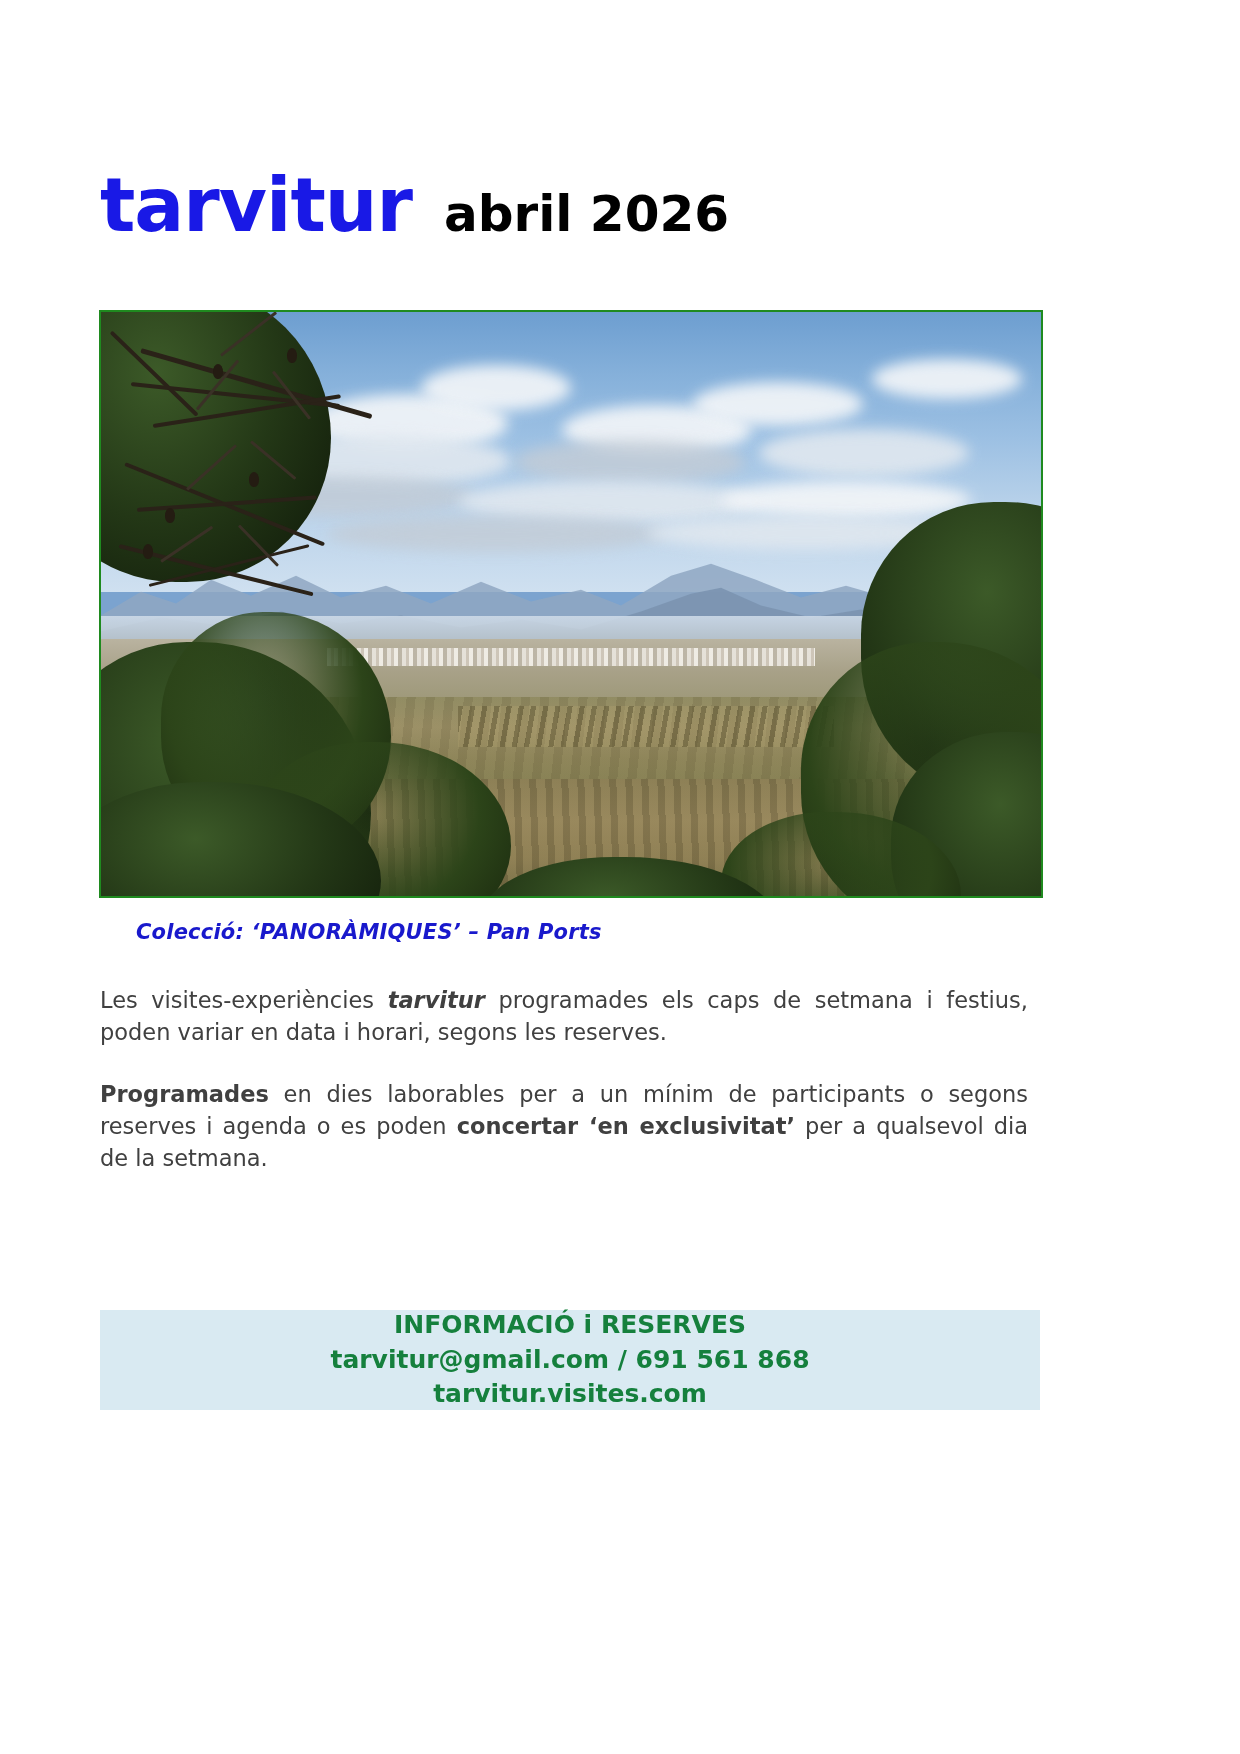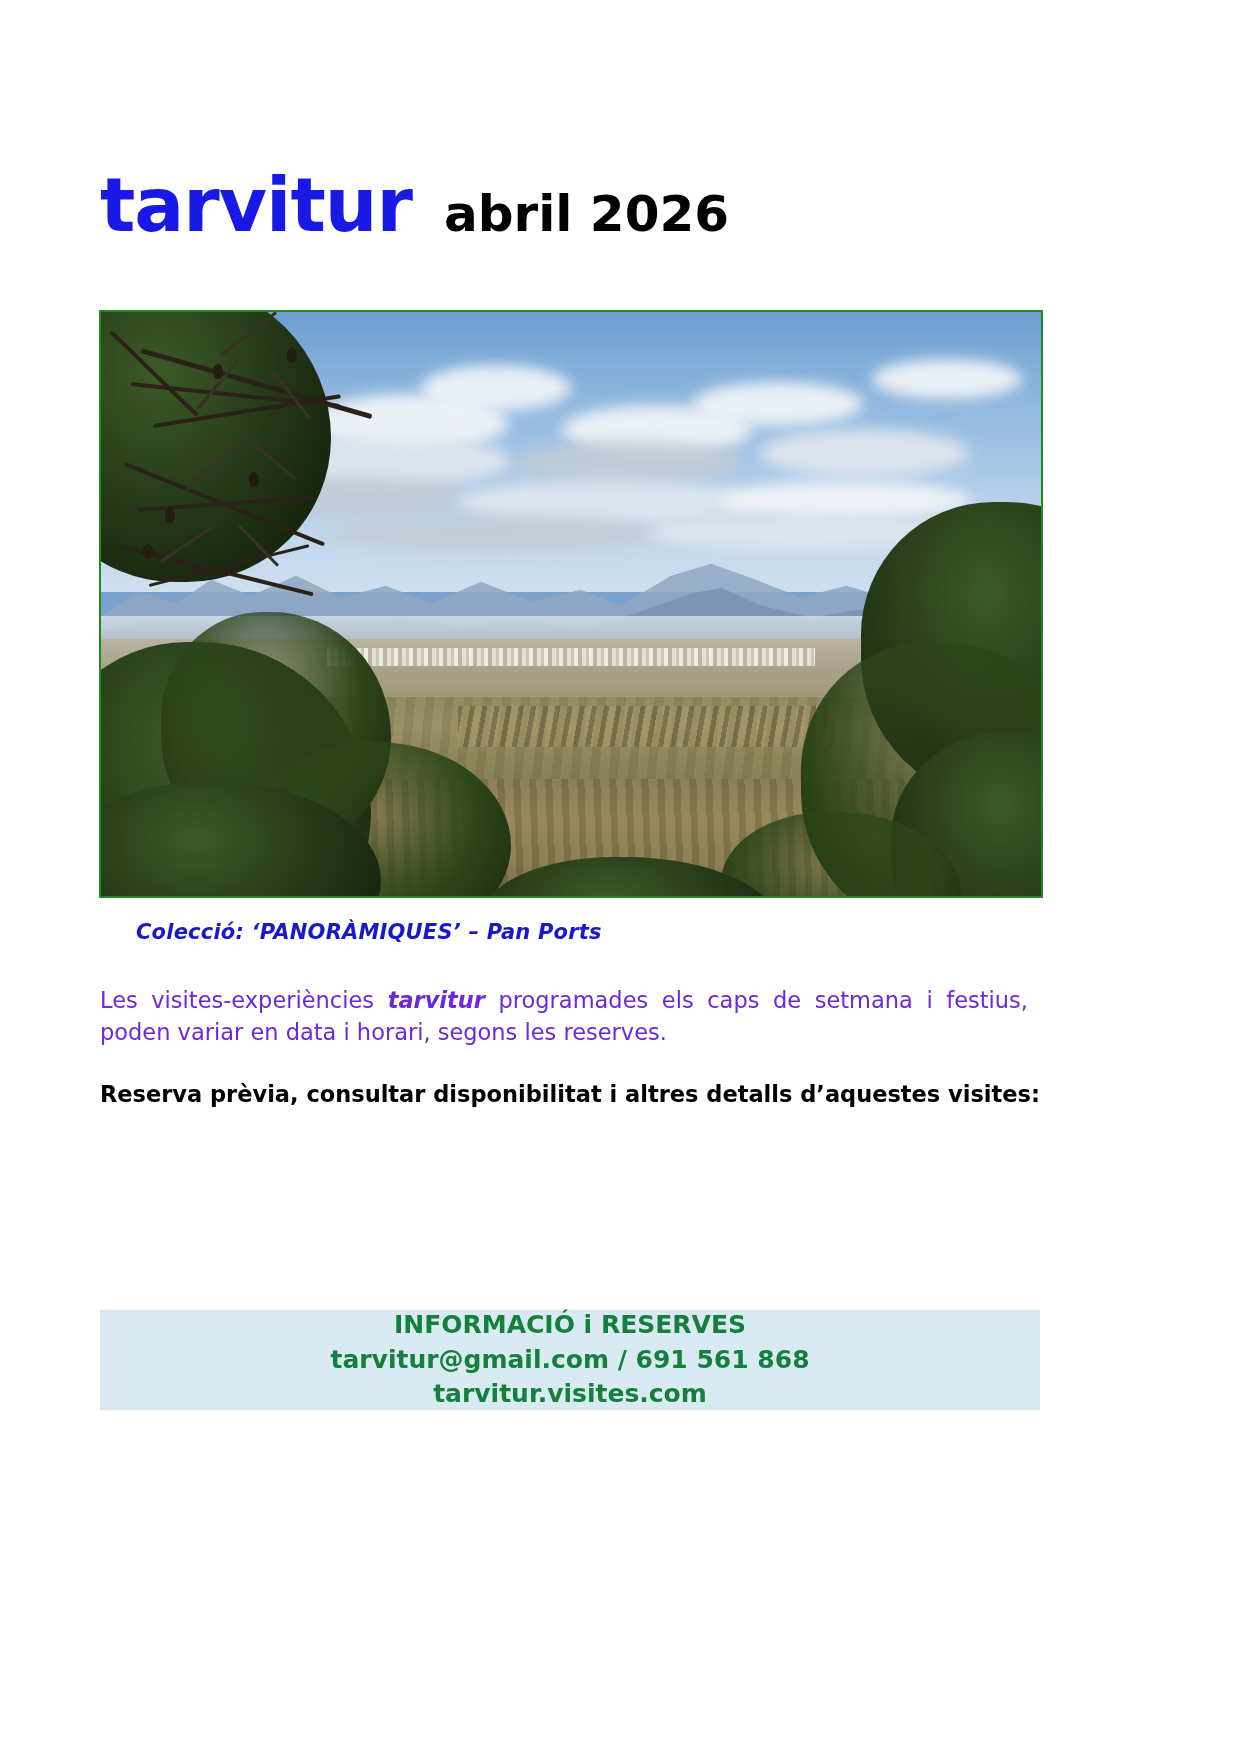--- a/index.html
+++ b/index.html
@@ -127,21 +127,21 @@
     font-size:21px; color:#1919cc;
     letter-spacing:0.2px;
   }
 
   
   .body { position:absolute; left:100px; top:985px; width:940px; }
   .para {
     font-family:"DejaVu Sans", sans-serif;
     font-size:22.5px;
     line-height:1.42;
-    color:#6d28d9;
+    color:#404040;
     text-align:justify;
     margin:0 12px 30px 0;
   }
   .para b { font-weight:700; }
   .para i.bi { font-weight:700; font-style:italic; }
   .lead {
     font-family:"DejaVu Sans", sans-serif;
     font-size:22.5px;
     font-weight:700;
     line-height:1.42;
@@ -247,22 +247,22 @@
       <div class="cone" style="left:42px;  top:232px;"></div>
       <div class="cone" style="left:148px; top:160px;"></div>
     </div>
   </div>
 
   <div class="caption">Colecció: ‘PANORÀMIQUES’ – Pan Ports</div>
 
   <div class="body">
     <p class="para"><span>Les visites-experiències </span><i class="bi">tarvitur</i><span> programades els caps de setmana i festius, poden variar en data i horari, segons les reserves.</span></p>
 
-
-    <p class="lead">Reserva prèvia, consultar disponibilitat i altres detalls d’aquestes visites:</p>
+    <p class="para"><b>Programades</b><span> en dies laborables per a un mínim de participants o segons reserves i agenda o es poden </span><b>concertar ‘en exclusivitat’</b><span> per a qualsevol dia de la setmana.</span></p>
+
   </div>
 
   <div class="infobox">
     <div>INFORMACIÓ i RESERVES</div>
     <div>tarvitur@gmail.com / 691 561 868</div>
     <div>tarvitur.visites.com</div>
   </div>
 
 </div>
 

